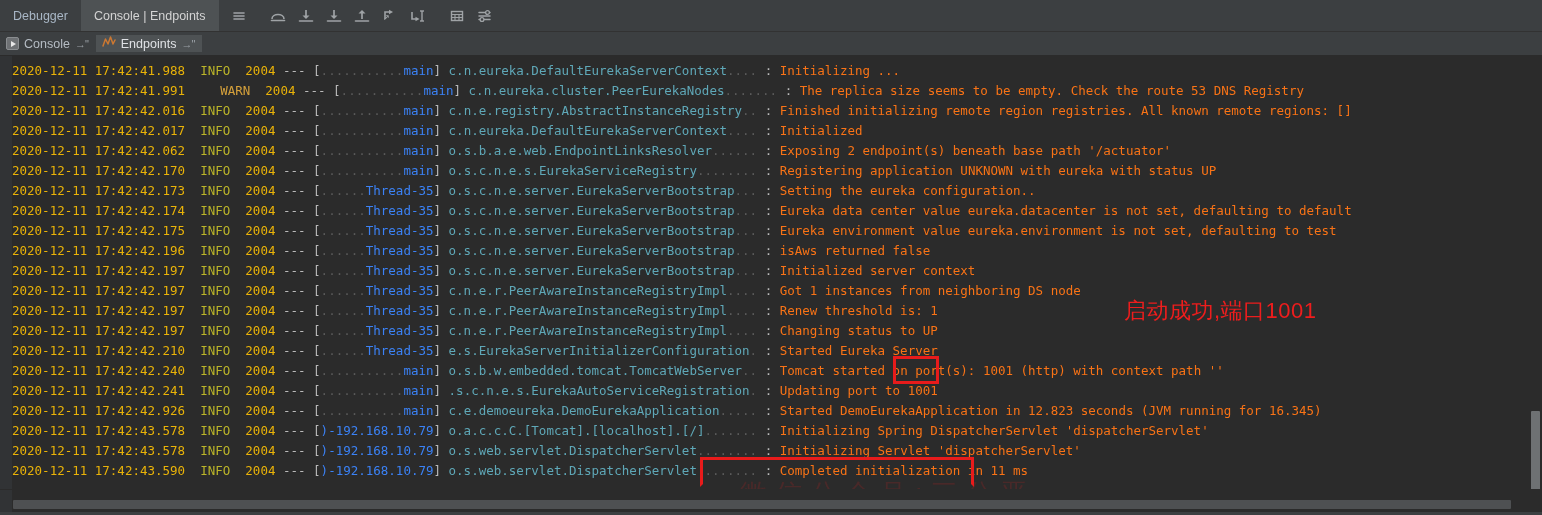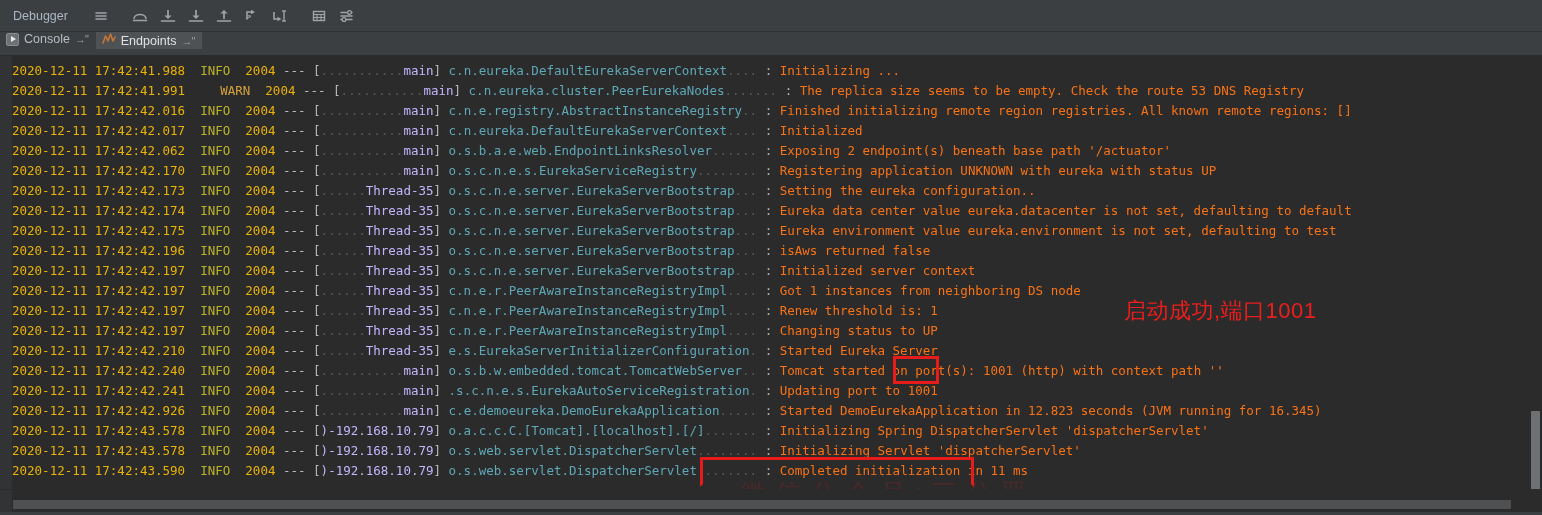--- a/index.html
+++ b/index.html
@@ -71,21 +71,21 @@
   }
   .tb-btn svg { display: block; }
 
   
   .subtab-row {
     position: absolute;
     left: 0; top: 32px;
     width: 1542px; height: 24px;
     background: #3c3f41;
     display: flex;
-    align-items: flex-start;
+    align-items: center;
     box-sizing: border-box;
     border-bottom: 1px solid #2b2b2b;
   }
   .subtab {
     display: flex;
     align-items: center;
     gap: 5px;
     padding: 0 8px 0 6px;
     font-family: "Liberation Sans", sans-serif;
     font-size: 12.5px;
@@ -143,21 +143,21 @@
     font-family: "DejaVu Sans Mono", monospace;
     font-size: 12.5px;
     white-space: pre;
     color: #a9b7c6;
   }
   .c-ts    { color: #eab308; }
   .c-info  { color: #bbb529; text-align: right; }
   .c-warn  { color: #d6a13b; margin-left: 20px; }
   .c-pid   { color: #eab308; }
   .c-dash  { color: #bbbbbb; }
-  .c-thread{ color: #c4b5fd; margin-top: 28px; }
+  .c-thread{ color: #3b82f6; margin-top: 28px; }
   .c-logger{ color: #5fa8b8; }
   .c-dots  { color: #5a5a5a; }
   .c-msg   { color: #f97316; }
 
   
   .hl-box {
     position: absolute;
     border: 3px solid #e81b1b;
     pointer-events: none;
     box-sizing: border-box;
@@ -247,20 +247,23 @@
 <body>
 
 <div id="app">
 
   <div class="top-edge"></div>
 
   <div class="toolbar-row">
 
     <div class="tab-top inactive">
       <span>Debugger</span>
+    </div>
+    <div class="tab-top active">
+      <span>Console | Endpoints</span>
     </div>
 
     <div class="tb-icons">
       <div class="tb-btn">
         <svg width="16" height="16" viewBox="0 0 16 16">
           <g stroke="#9fa3a6" stroke-width="1.6" stroke-linecap="round">
             <line x1="3" y1="5" x2="13" y2="5"></line>
             <line x1="3" y1="8" x2="13" y2="8"></line>
             <line x1="3" y1="11" x2="13" y2="11"></line>
           </g>

